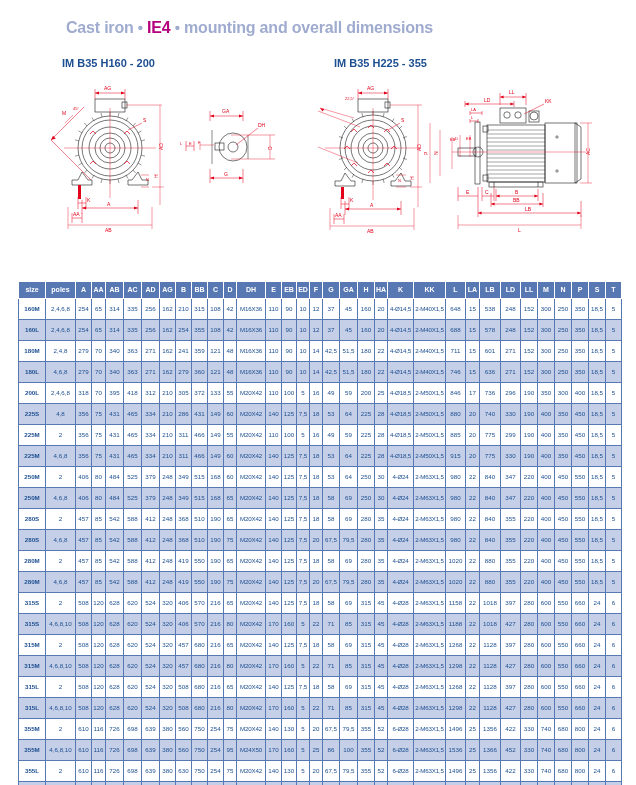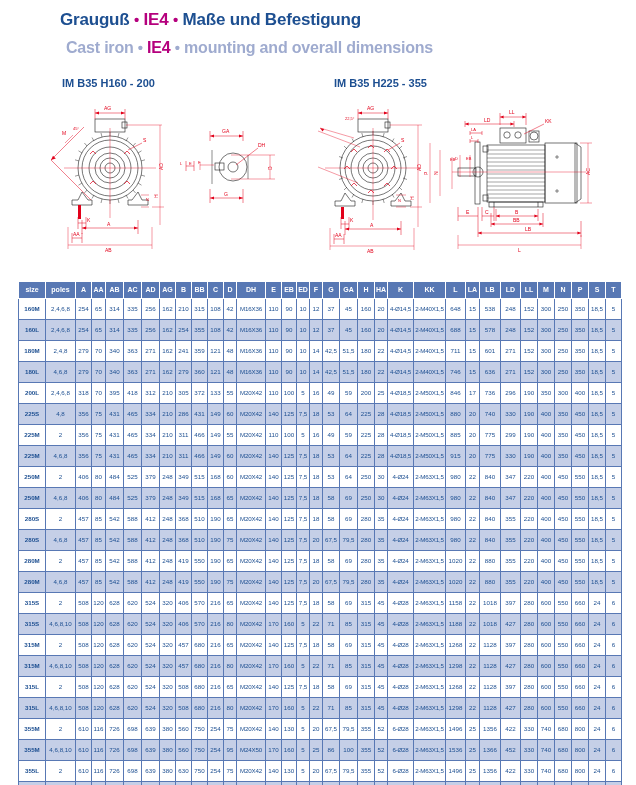--- a/index.html
+++ b/index.html
@@ -52,27 +52,20 @@
   td.kk-cell{font-size:5.2px;letter-spacing:-0.2px;}
   td.k-cell{font-size:5.6px;letter-spacing:-0.2px;}
   td.dh-cell{font-size:5.8px;letter-spacing:-0.2px;}
   td.t-cell{font-size:6.6px;}
   th.t-head{border-top:3px solid #ffffff;}
 </style>
 </head>
 <body>
 
 <div class="titles">
-  <h1 class="main-title">
-    <span>Grauguß</span>
-    <span class="bullet">•</span>
-    <span class="magenta">IE4</span>
-    <span class="bullet">•</span>
-    <span>Maße und Befestigung</span>
-  </h1>
   <h2 class="sub-title">
     <span>Cast iron</span>
     <span class="bullet grey">•</span>
     <span class="magenta">IE4</span>
     <span class="bullet grey">•</span>
     <span>mounting and overall dimensions</span>
   </h2>
 </div>
 
 <div class="drawing-captions">

